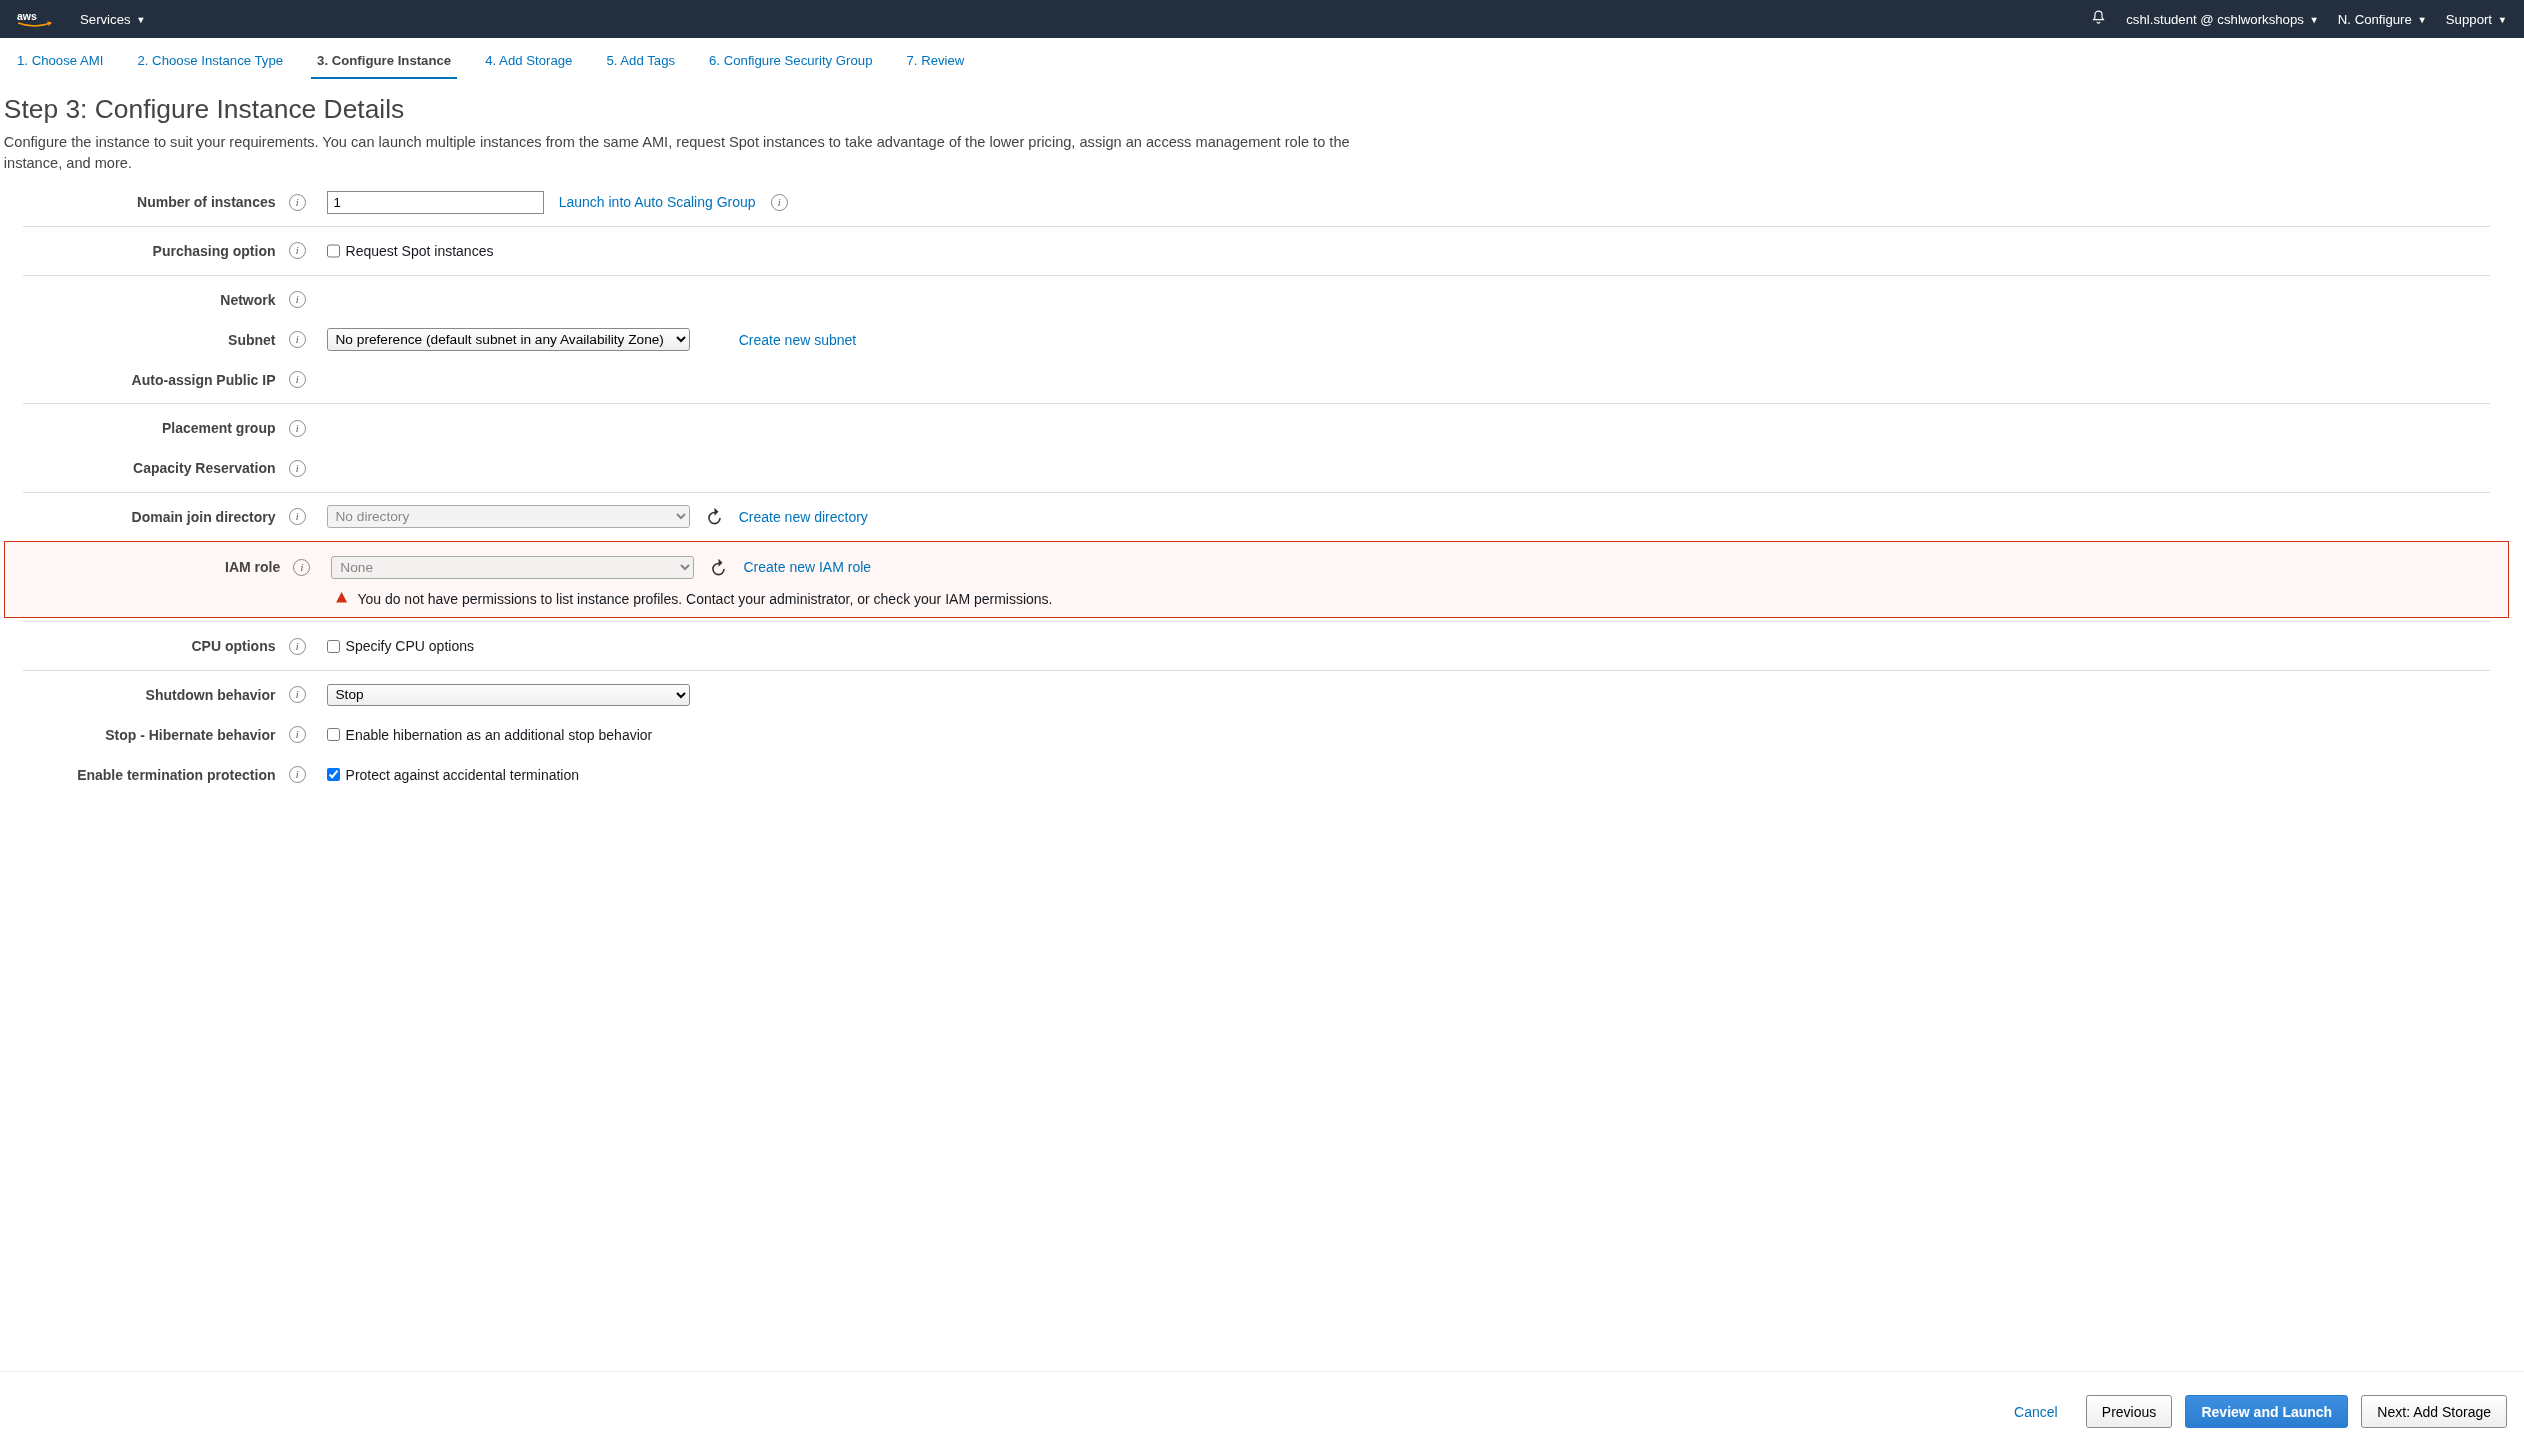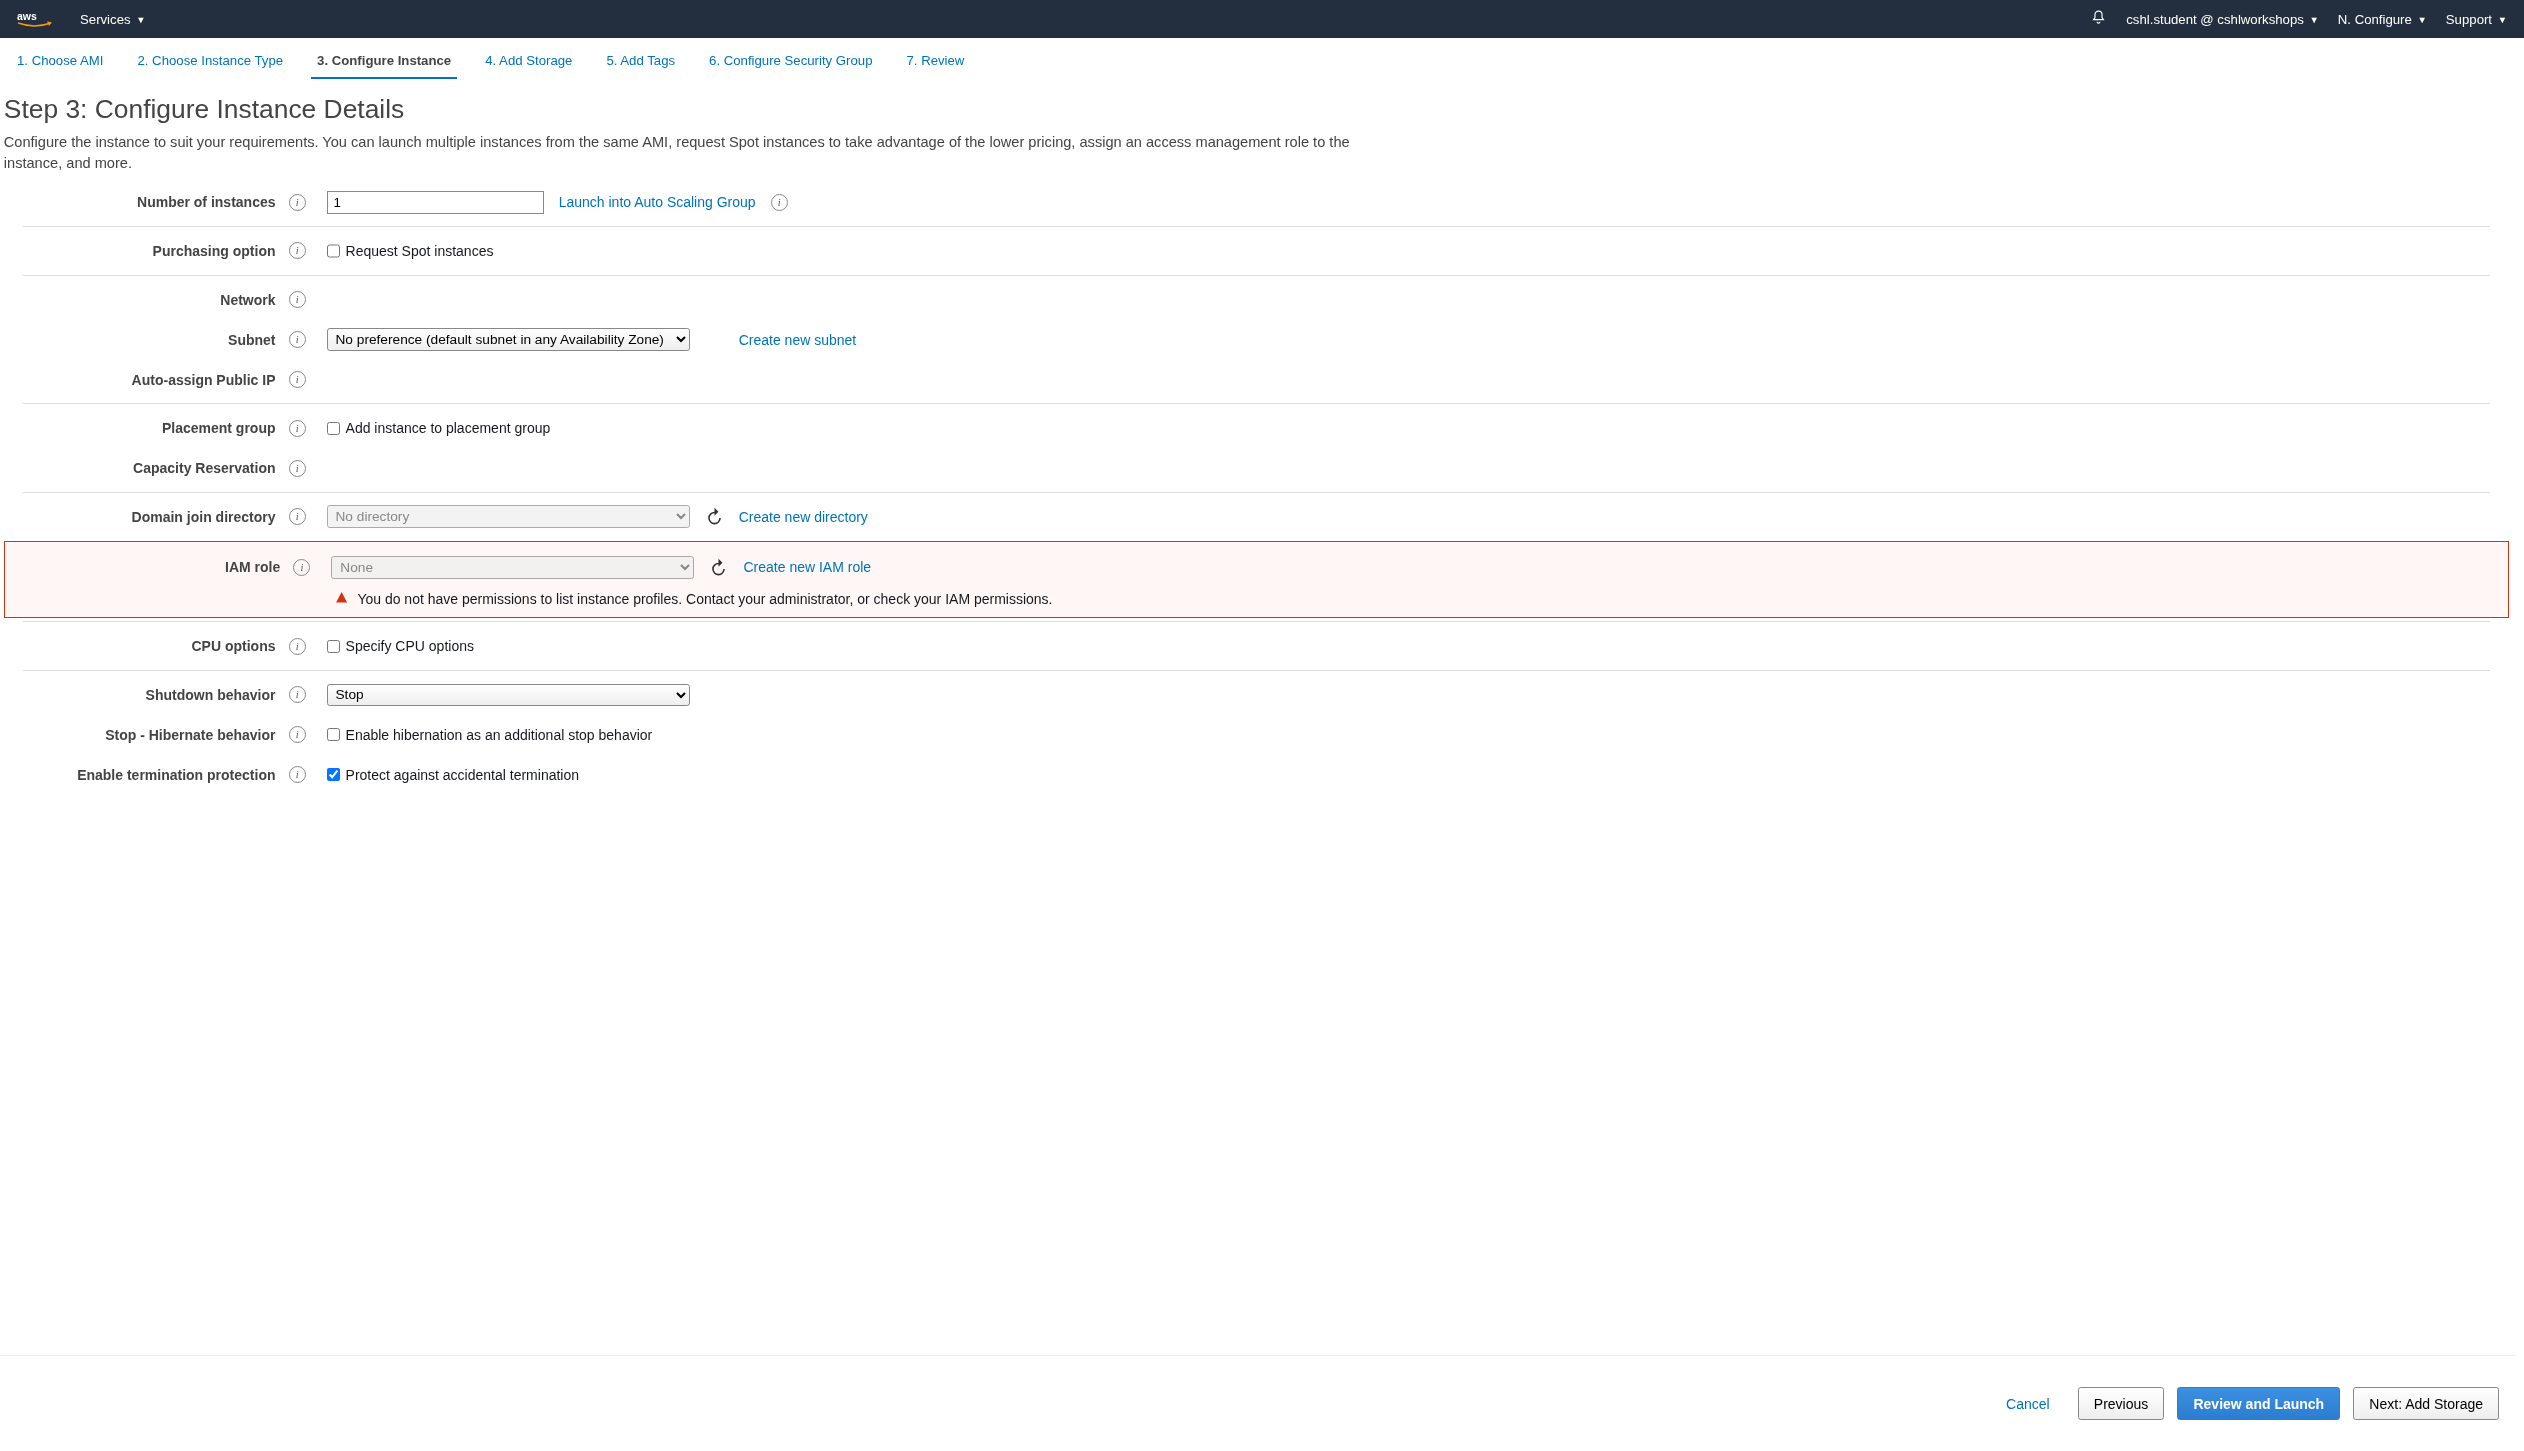--- a/index.html
+++ b/index.html
@@ -42,21 +42,21 @@
   .refresh-icon { cursor: pointer; display:inline-flex; }
   .refresh-icon svg { width: 19px; height: 19px; fill: #333; }
 
   
   .error-box { border: 0.9px solid #d13212; background: #fff6f6; border-radius: 0; margin: 3.8px 3.8px; padding: 5.7px 0 9.4px 0; }
   .error-msg { display: flex; align-items: center; gap: 9.4px; margin-left: 330px; margin-top: 3.8px; font-size: 14px; }
   .warn-icon { color: #d13212; font-size: 13.2px; }
   .warn-icon svg { width: 13.2px; height: 13.2px; fill: #d13212; }
 
   
-  .footer { position: fixed; bottom: 0; left: 0; right: 8px; background: #fff; padding: 31px 17px; display: flex; justify-content: flex-end; gap: 13.2px; border-top: 0.9px solid #eee; }
+  .footer { position: fixed; bottom: 0; left: 0; right: 0; background: #fff; padding: 23px 17px; display: flex; justify-content: flex-end; gap: 13.2px; border-top: 0.9px solid #eee; }
   .btn { padding: 7.5px 15px; font-size: 14px; border-radius: 2.8px; cursor: pointer; border: 0.9px solid #888; background: linear-gradient(#fff,#eee); }
   .btn-link { border: none; background: none; color: #0073bb; }
   .btn-primary { background: #2b7dd1; background: linear-gradient(#3d8fe0,#2b7dd1); border-color: #2b7dd1; color: #fff; font-weight: 600; }
 
   .content-scroll { height: calc(100vh - 38px - 57px); overflow-y: auto; padding-right: 11.3px; }
 </style>
 </head>
 <body>
 
 <div class="navbar">
@@ -156,26 +156,20 @@
     <div class="form-row">
       <span class="form-label">Auto-assign Public IP</span>
       <span class="info-icon">i</span>
     </div>
 
     <hr class="form-section-hr">
 
     <div class="form-row">
       <span class="form-label">Placement group</span>
       <span class="info-icon">i</span>
-      <div class="form-control-area">
-        <label class="checkbox-label">
-          <input type="checkbox" style="">
-          <span>Add instance to placement group</span>
-        </label>
-      </div>
     </div>
 
     <div class="form-row">
       <span class="form-label">Capacity Reservation</span>
       <span class="info-icon">i</span>
     </div>
 
     <hr class="form-section-hr">
 
     <div class="form-row">

